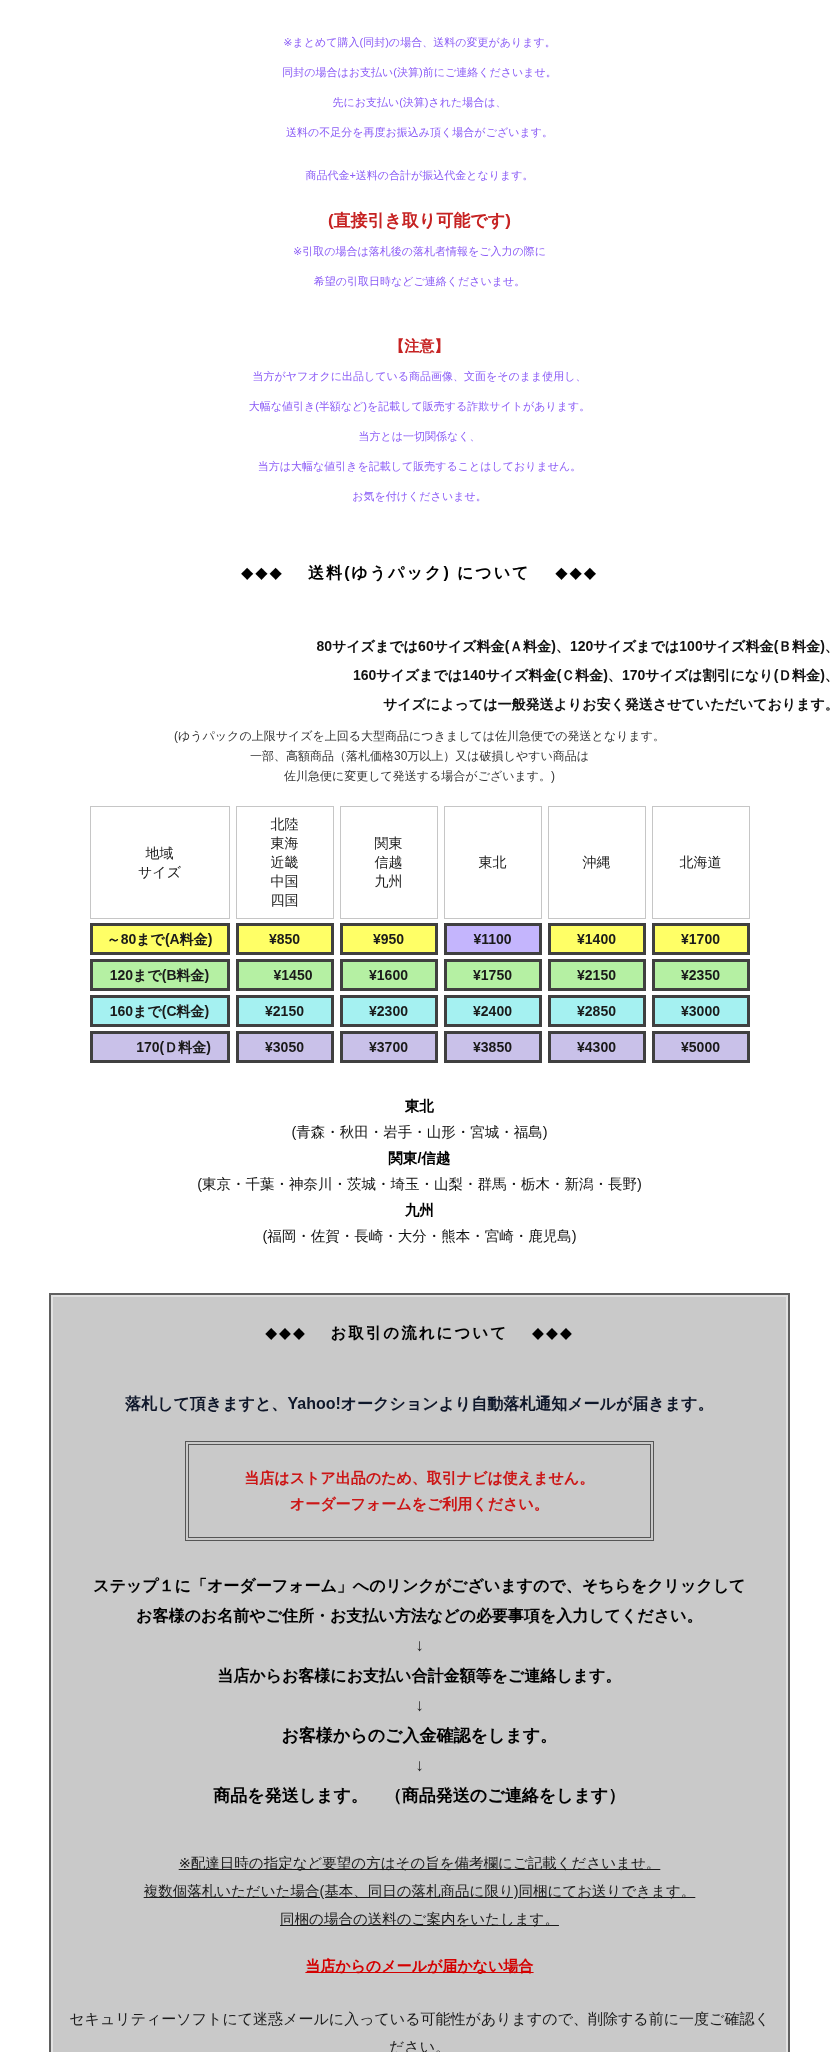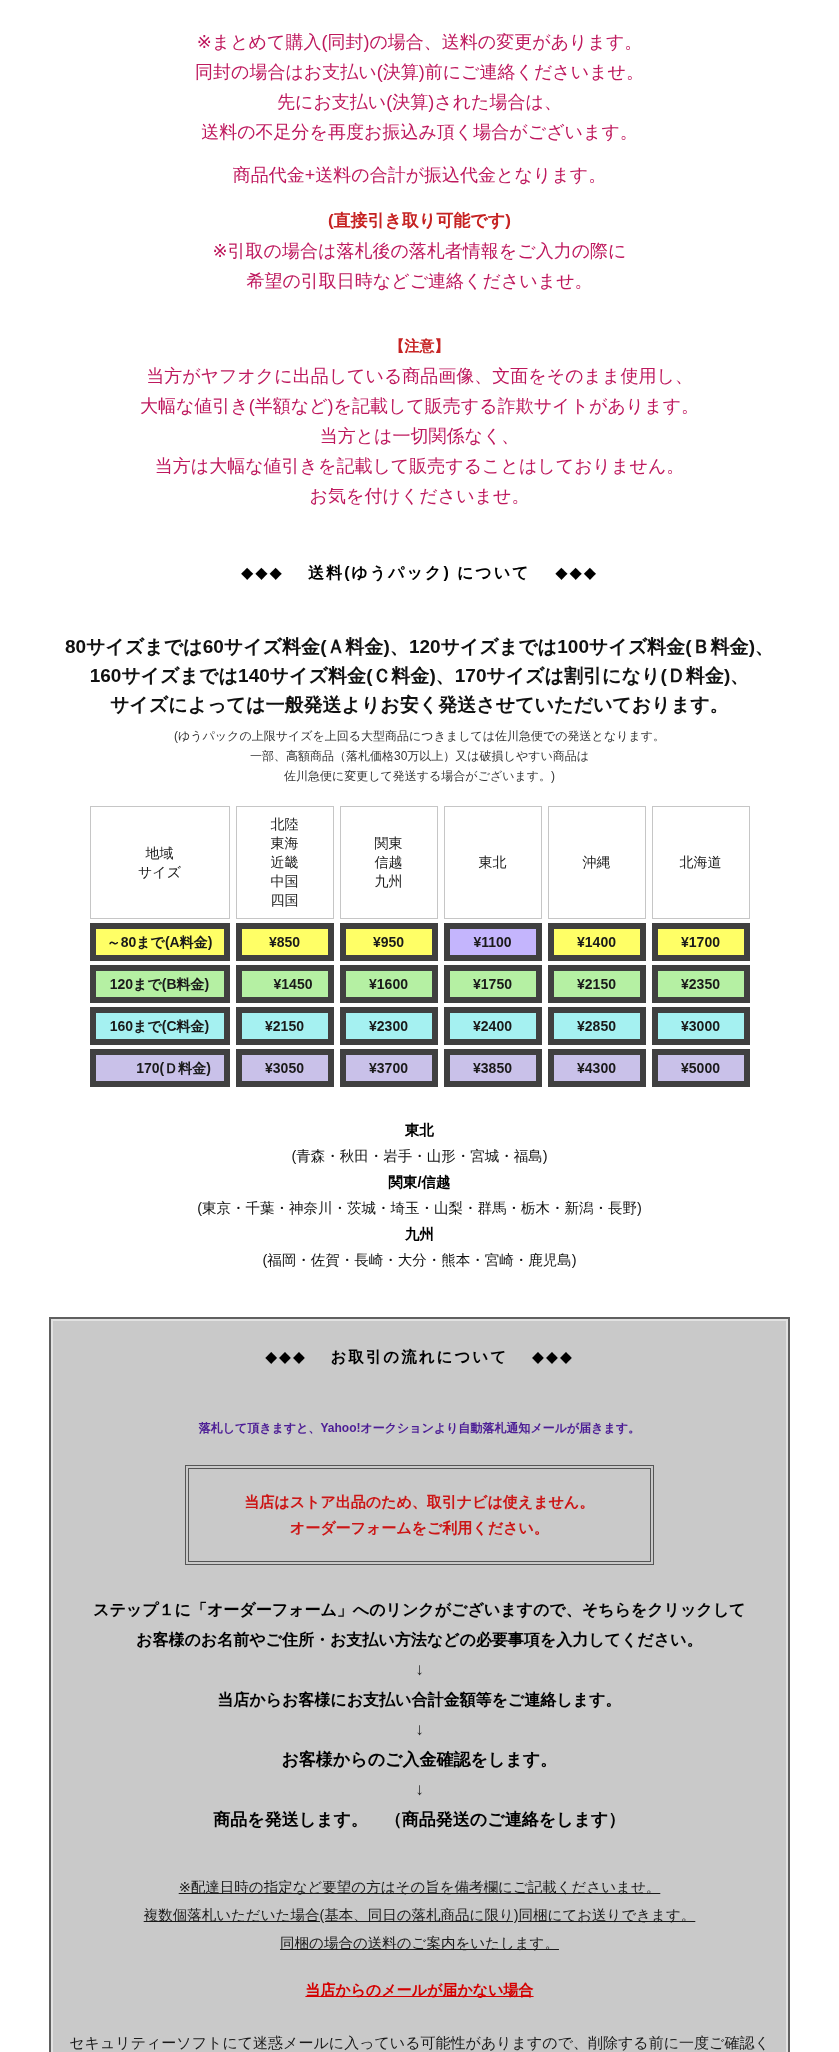--- a/index.html
+++ b/index.html
@@ -7,60 +7,60 @@
     width:839px;
     background:#ffffff;
     font-family:"Liberation Sans","DejaVu Sans",sans-serif;
     color:#1a1a1a;
     -webkit-font-smoothing:antialiased;
   }
   .center{text-align:center;}
 
   
   .top-notice{padding-top:27px;}
-  .red-line{color:#be185d;font-size:18px;line-height:30px;}
+  .red-line{color:#8b5cf6;font-size:11px;line-height:30px;}
   .payment-line{margin-top:13px;}
   .pickup-title{margin-top:15px;font-size:17px;font-weight:bold;color:#c62222;line-height:31px;}
   .caution-block{margin-top:35px;}
   .caution-title{font-weight:bold;color:#c62222;font-size:15px;line-height:30px;}
 
   
   .section-title{margin-top:47px;font-size:16px;font-weight:bold;color:#000;letter-spacing:2px;line-height:30px;}
   .ship-rates{margin-top:44px;}
-  .ship-rate-line{font-size:19px;font-weight:bold;line-height:29px;color:#111;}
+  .ship-rate-line{font-size:14px;font-weight:bold;line-height:29px;color:#111;text-align:right;}
   .ship-note-line{font-size:12px;line-height:20px;color:#333;}
   .ship-notes{margin-top:7px;}
 
   
   .rate-table{margin:16px auto 0;border-collapse:separate;border-spacing:6px 4px;}
   .rate-table th{
     background:#ffffff;border:1px solid #c6c6c6;font-weight:normal;
     font-size:14px;line-height:19px;padding:8px 10px;white-space:pre-line;
     vertical-align:middle;text-align:center;
   }
   .rate-table th.col-size{width:118px;}
   .rate-table th.col-region{width:76px;}
   .rate-table td{
-    border:6px solid #404040;font-weight:bold;font-size:14px;
+    border:3px solid #404040;font-weight:bold;font-size:14px;
     text-align:center;padding:3px 8px;line-height:20px;white-space:nowrap;
   }
 
   
   .regions{margin-top:26px;}
   .region-name{font-size:14.5px;font-weight:bold;line-height:26px;color:#000;}
   .region-prefs{font-size:14.5px;line-height:26px;color:#111;}
 
   
   .flow-box{
     width:741px;margin:44px auto 0;background:#c9c9c9;
     border:2px solid #606060;box-shadow:inset 0 0 0 2px #e2e2e2;
     padding:24px 14px 22px;box-sizing:border-box;
   }
   .flow-title{font-size:15.5px;font-weight:bold;letter-spacing:2px;line-height:28px;color:#000;}
-  .flow-intro{margin-top:42px;font-size:12px;font-weight:bold;line-height:30px;color:#4c1d95;}
+  .flow-intro{margin-top:42px;font-size:16px;font-weight:bold;line-height:30px;color:#0f172a;}
   .store-notice{
     width:445px;margin:22px auto 0;border:4px double #555555;
     padding:20px 8px;box-sizing:content-box;
   }
   .store-notice-line{color:#cc1616;font-weight:bold;font-size:15px;line-height:26px;}
   .flow-steps{margin-top:30px;}
   .flow-step{font-size:16px;font-weight:bold;line-height:30px;color:#000;white-space:pre-line;}
   .flow-step.big{font-size:17px;}
   .flow-arrow{font-size:17px;line-height:30px;color:#222;}
   .flow-notes{margin-top:38px;}

